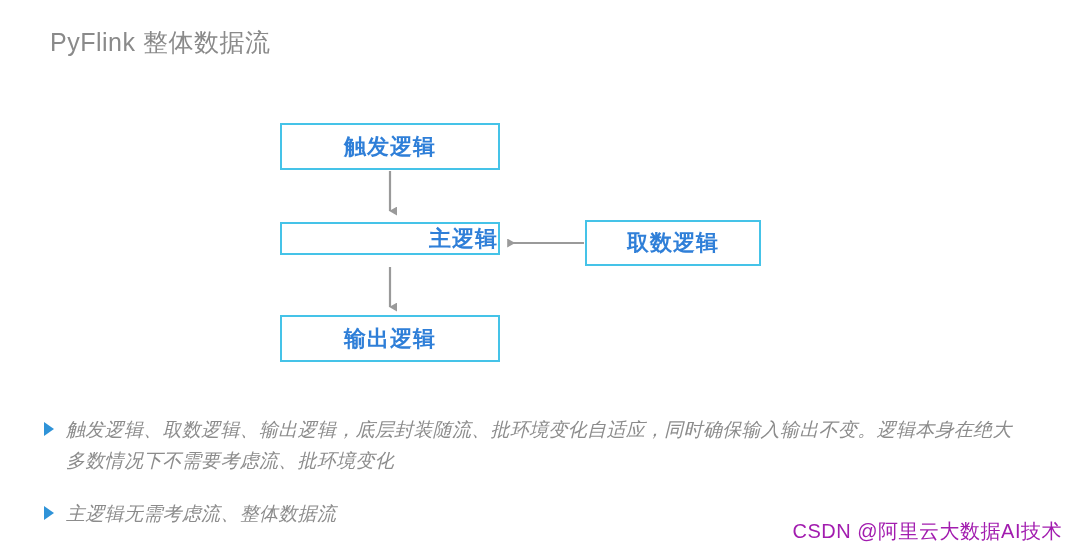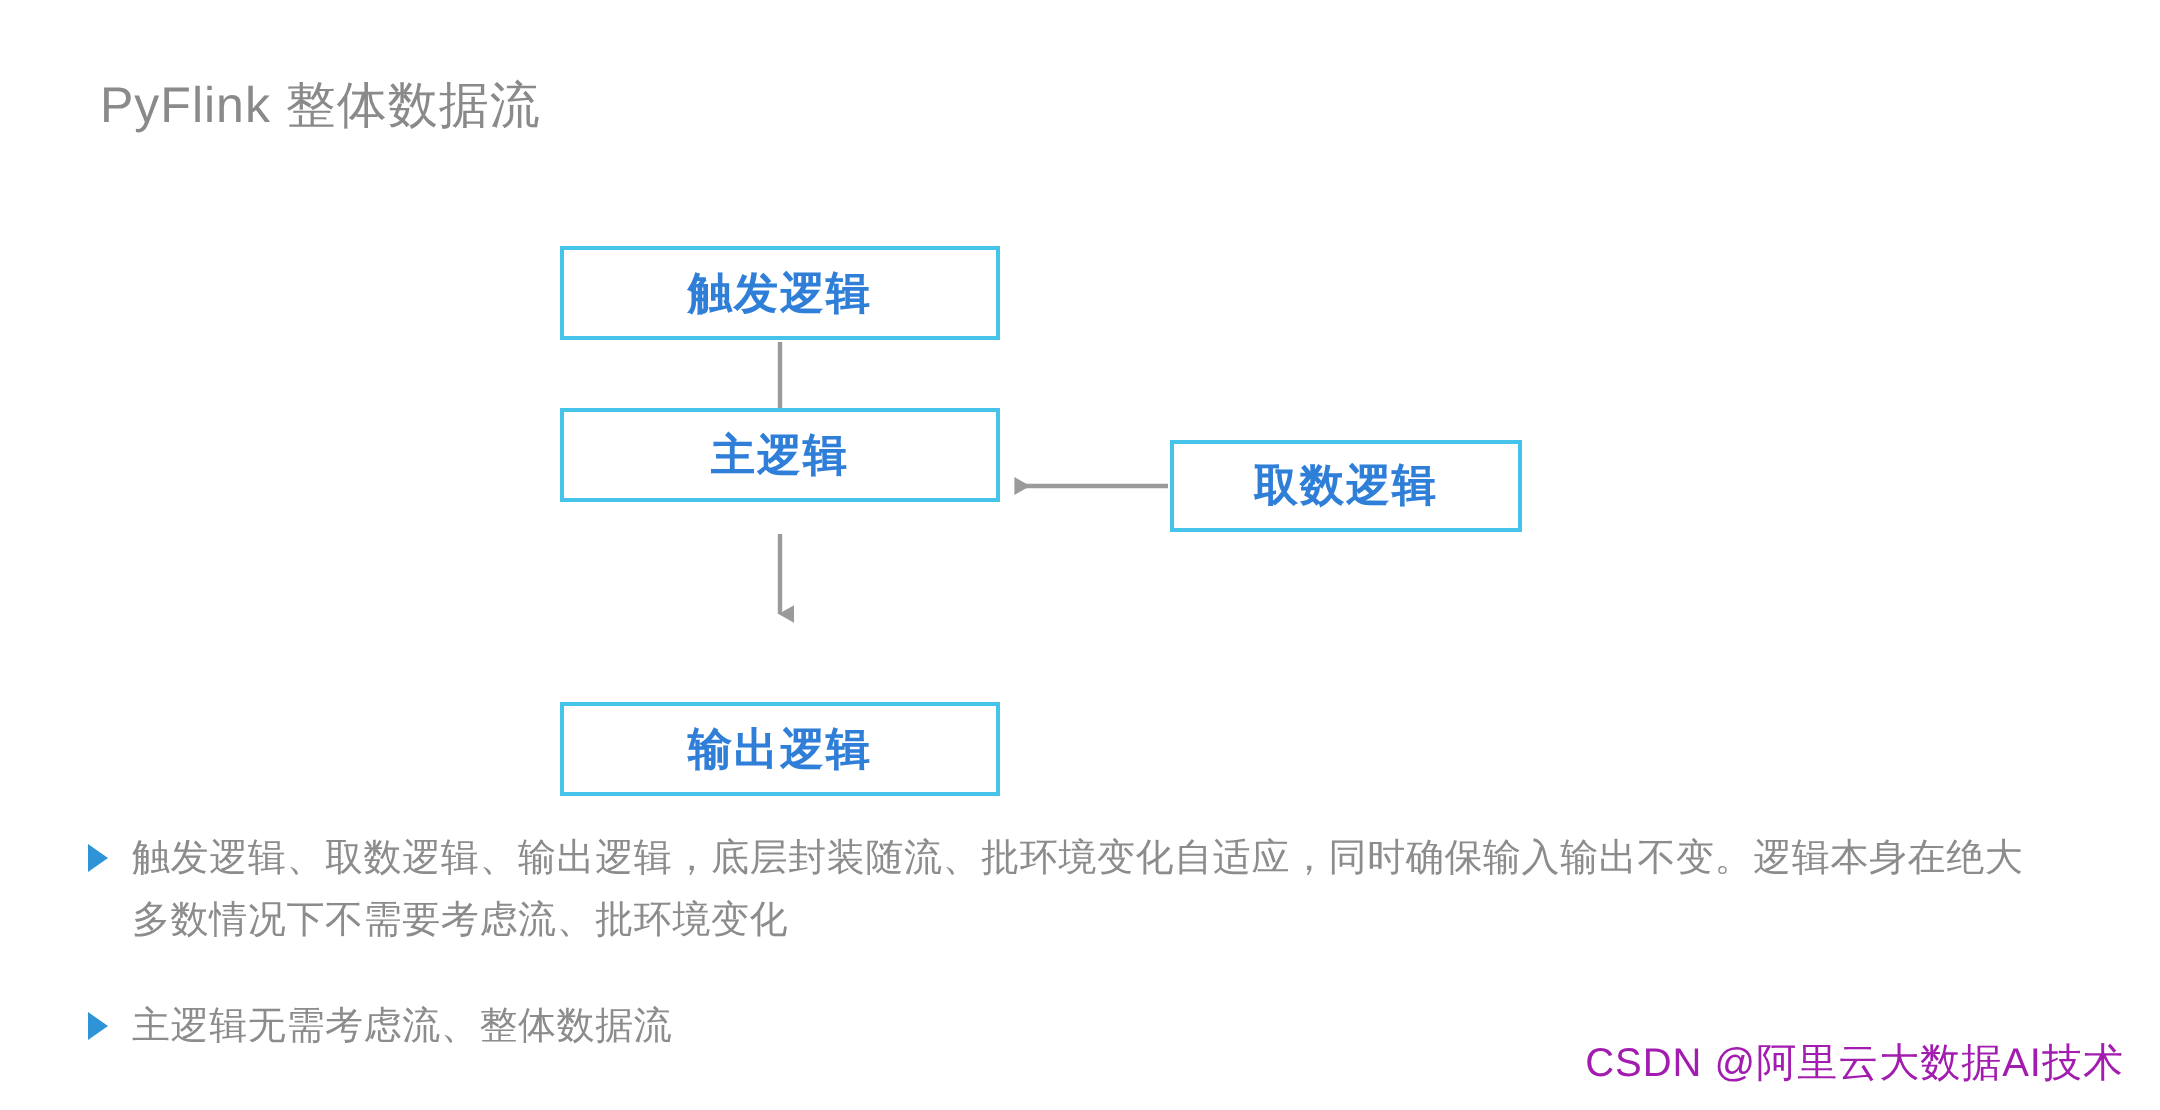--- a/index.html
+++ b/index.html
@@ -18,21 +18,21 @@
     position: relative;
     width: 1080px;
     height: 555px;
     background: #ffffff;
   }
 
   
   #slide-title {
     position: absolute;
     left: 50px;
-    top: 36px;
+    top: 26px;
     font-size: 25px;
     color: #8a8a8a;
     letter-spacing: 0.5px;
     white-space: nowrap;
     font-weight: 400;
   }
 
   
   #flow {
     position: absolute;
@@ -52,22 +52,22 @@
   }
   .flow-box .box-label {
     font-size: 22px;
     font-weight: bold;
     color: #2f7fd8;
     letter-spacing: 1px;
     line-height: 1;
     white-space: nowrap;
   }
   #box-trigger  { left: 280px; top: 123px; width: 220px; height: 47px; }
-  #box-main     { left: 280px; top: 204px; width: 220px; height: 47px; }
-  #box-output   { left: 280px; top: 315px; width: 220px; height: 47px; margin-top: 36px; }
+  #box-main     { left: 280px; top: 222px; width: 220px; height: 33px; justify-content: flex-end; }
+  #box-output   { left: 280px; top: 315px; width: 220px; height: 47px; }
   #box-fetch    { left: 585px; top: 220px; width: 176px; height: 46px; }
 
   #arrows {
     position: absolute;
     left: 0;
     top: 0;
     width: 1080px;
     height: 400px;
     pointer-events: none;
   }
@@ -76,20 +76,21 @@
   #bullets {
     position: absolute;
     left: 44px;
     top: 414px;
     width: 1000px;
   }
   .bullet-row {
     display: flex;
     align-items: flex-start;
     margin-bottom: 22px;
+    font-style: italic;
   }
   .bullet-marker {
     flex: 0 0 auto;
     width: 0;
     height: 0;
     border-top: 7px solid transparent;
     border-bottom: 7px solid transparent;
     border-left: 10px solid #2f93d8;
     margin-top: 8px;
     margin-right: 12px;

